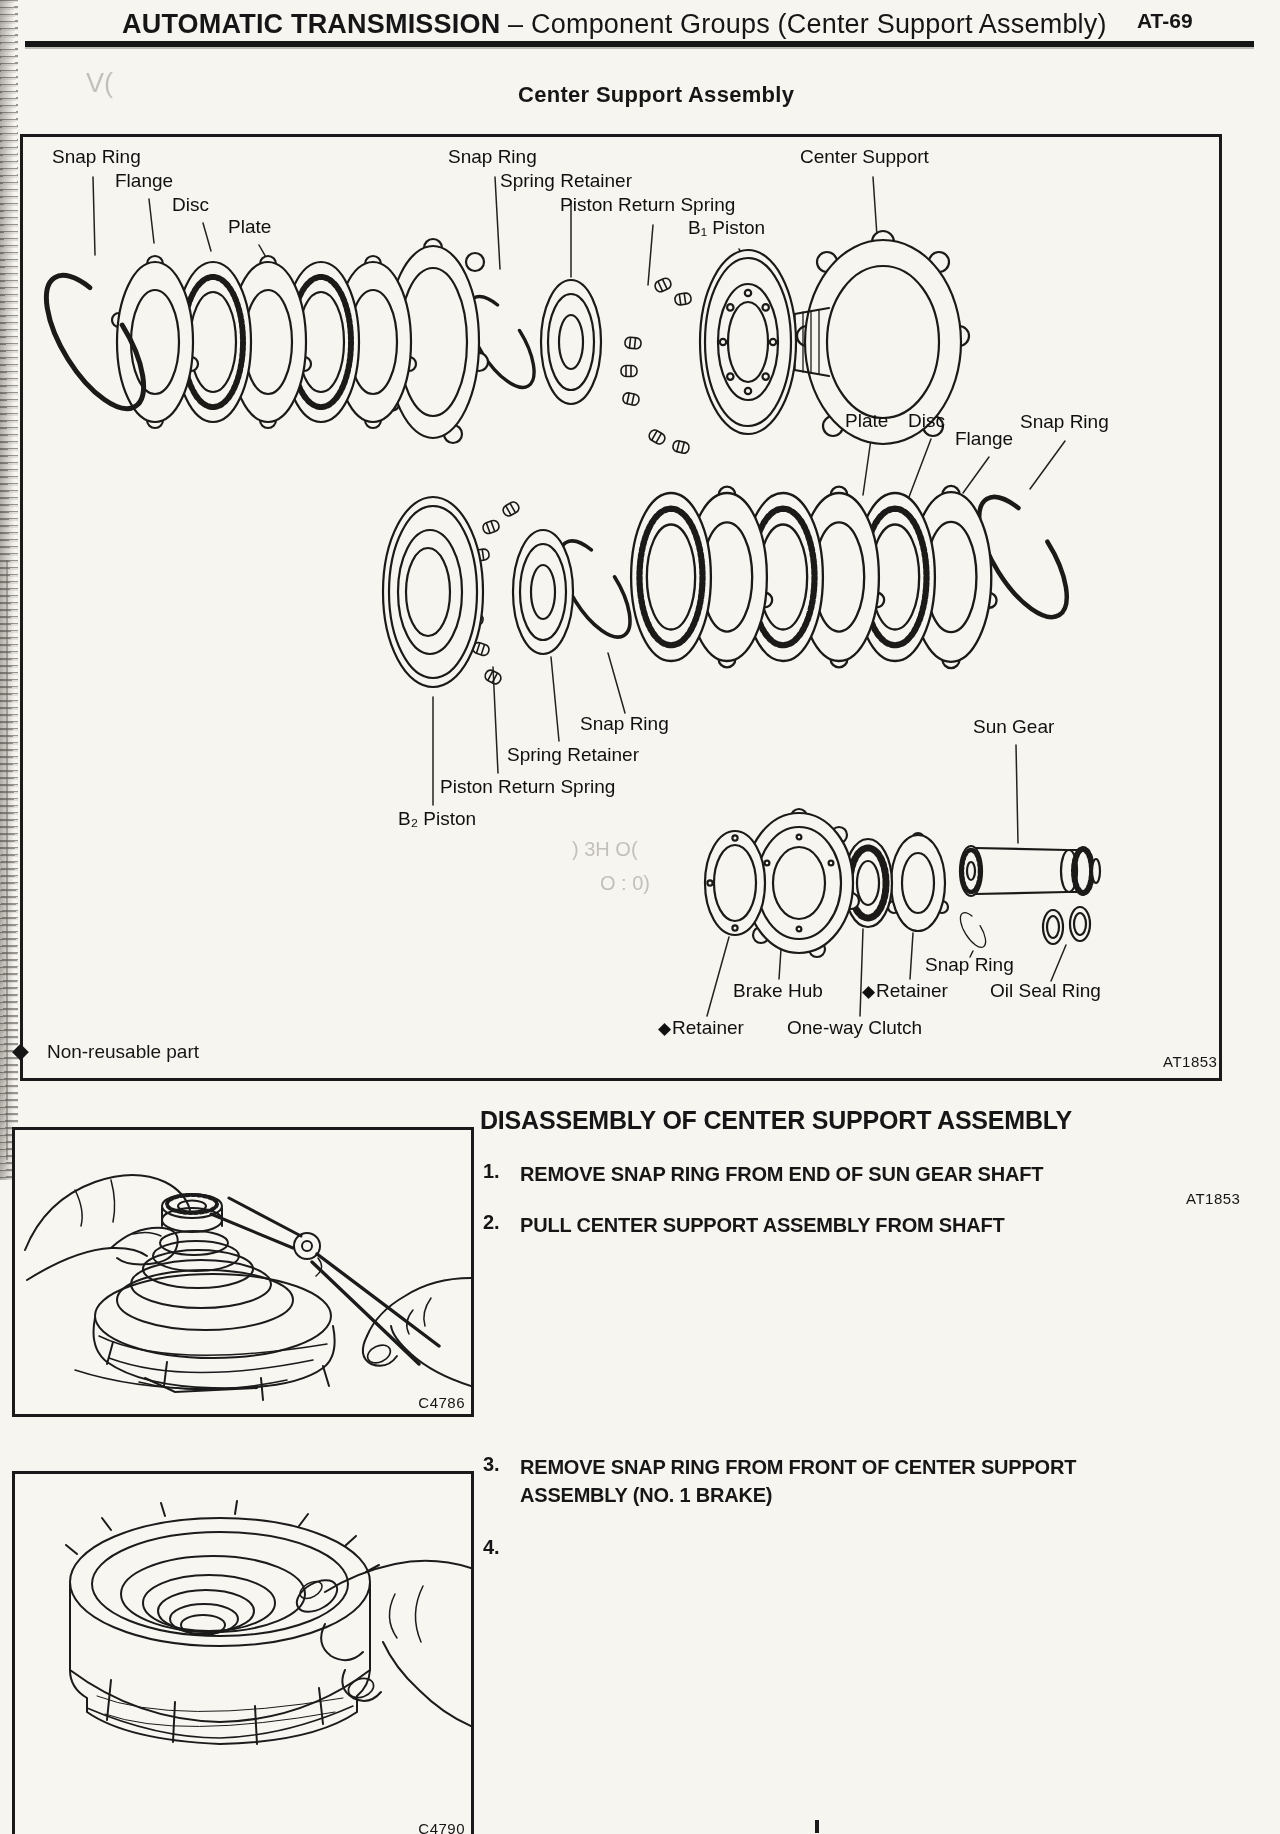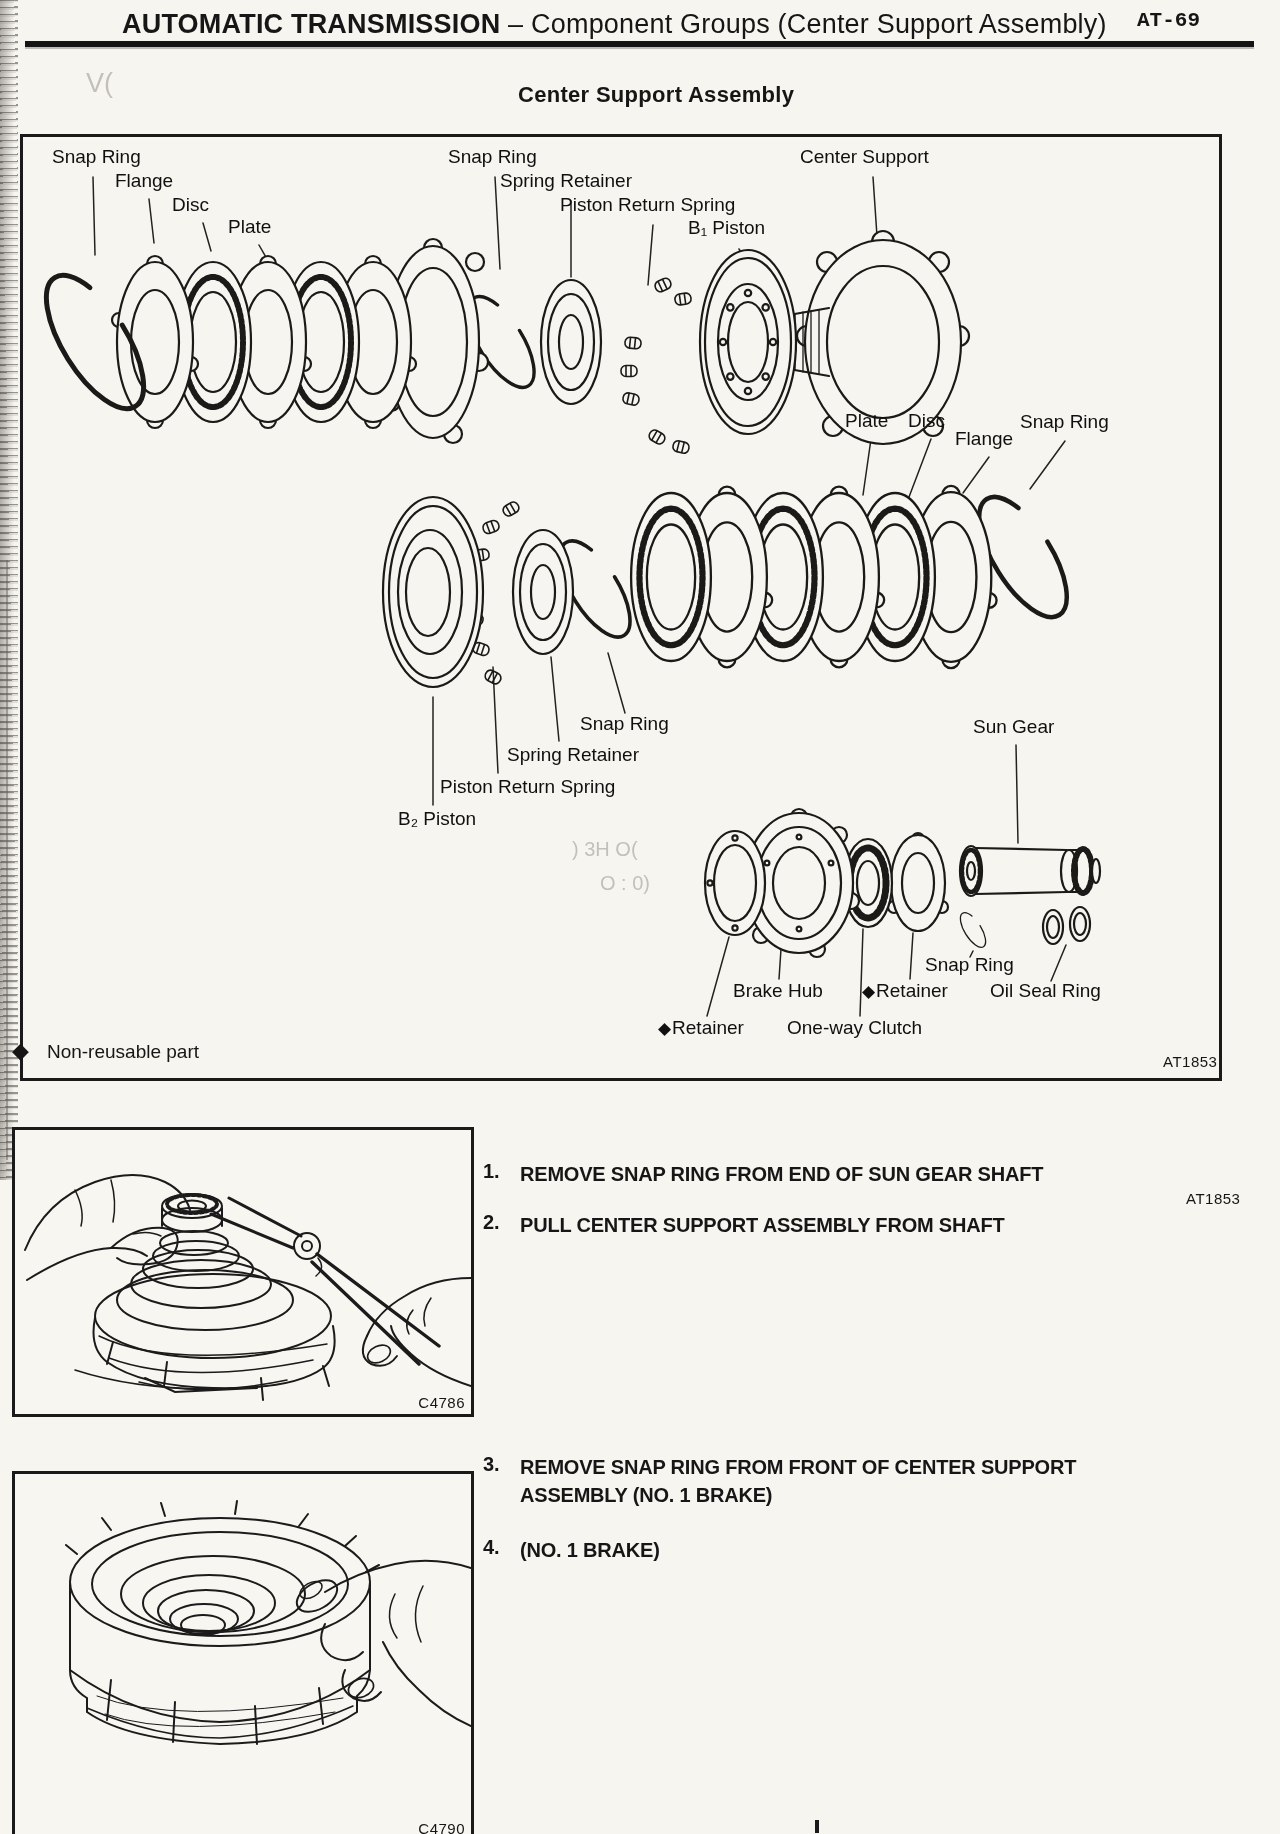--- a/index.html
+++ b/index.html
@@ -21,21 +21,21 @@
     background:radial-gradient(closest-side at 0 20%, rgba(60,55,48,.38), rgba(247,245,240,0) 75%);
   }
   .edge-line { position:absolute; left:6px; top:560px; width:2px; height:600px; background:rgba(95,90,84,.45); }
   .ghost { position:absolute; color:rgba(125,120,110,.42); filter:blur(.6px); white-space:nowrap; }
   .bottom-dash { position:absolute; left:815px; top:1820px; width:4px; height:13px; background:#1a1a1a; }
   .bottom-dot { position:absolute; left:283px; top:1829px; width:4px; height:4px; background:rgba(60,58,54,.7); border-radius:50%; }
 
   
   .hdr { position:absolute; left:122px; top:9px; font-size:27px; white-space:nowrap; letter-spacing:.2px; }
   .hdr-bold { font-weight:bold; }
-  .hdr-page { position:absolute; left:1137px; top:9px; font-size:21px; font-weight:bold;font-family:Liberation Mono, monospace; }
+  .hdr-page { position:absolute; left:1137px; top:9px; font-size:21px; font-weight:bold; }
   .hdr-rule { position:absolute; left:25px; top:41px; width:1229px; height:6px; background:#151515;
               box-shadow:0 2px 0 rgba(20,20,20,.25); }
   .doc-title { position:absolute; left:518px; top:70px; font-size:22px; font-weight:bold; letter-spacing:.3px; white-space:nowrap;margin-top:12px; }
 
   
   .figure-box { position:absolute; left:20px; top:134px; width:1202px; height:947px;
                 border:3px solid #1a1a1a; box-sizing:border-box; }
   .figure-box svg { position:absolute; left:0; top:0; }
   .lbl { position:absolute; font-size:19px; font-weight:500; white-space:nowrap; color:#101010; }
   .lbl .dia { font-size:17px; margin-right:1px; }
@@ -327,20 +327,21 @@
   <span class="lbl" style="left:925px;top:954px">Snap Ring</span>
   <span class="lbl" style="left:990px;top:980px">Oil Seal Ring</span>
   <span class="lbl" style="left:658px;top:1017px"><span class="dia">◆</span><span>Retainer</span></span>
   <span class="lbl" style="left:787px;top:1017px">One-way Clutch</span>
 
   <div class="legend">
     <span class="dia">◆</span><span>Non-reusable part</span>
   </div>
   <span class="fig-code" style="left:1163px;top:1053px;position:absolute;">AT1853</span>
 
+  <div class="sec-heading">DISASSEMBLY OF CENTER SUPPORT ASSEMBLY</div>
 
   <div class="step" style="left:483px;top:1160px">
     <span class="step-num">1.</span>
     <div class="step-text">
         <div>REMOVE SNAP RING FROM END OF SUN GEAR SHAFT</div>
       </div>
   </div>
   <div class="step" style="left:483px;top:1211px">
     <span class="step-num">2.</span>
     <div class="step-text">
@@ -350,21 +351,20 @@
   <div class="step" style="left:483px;top:1453px">
     <span class="step-num">3.</span>
     <div class="step-text">
       <div>REMOVE SNAP RING FROM FRONT OF CENTER SUPPORT</div>
       <div>ASSEMBLY (NO. 1 BRAKE)</div>
     </div>
   </div>
   <div class="step" style="left:483px;top:1536px">
     <span class="step-num">4.</span>
     <div class="step-text">
-      <div>(NO. 1 BRAKE)</div>
     </div>
   </div>
 
   <div class="photo-box photo-1">
     <svg width="456" height="284" viewBox="0 0 456 284" fill="none" stroke="#1b1b1b" stroke-width="2" stroke-linecap="round">
 
       <ellipse cx="198" cy="186" rx="118" ry="42"></ellipse>
       <path d="M80,188 q-6,30 12,44 q34,24 106,26 q80,2 110,-20 q16,-12 10,-42"></path>
       <path d="M84,206 q70,34 228,8" stroke-width="1.5"></path>
       <path d="M94,228 q76,28 204,2" stroke-width="1.5"></path>

